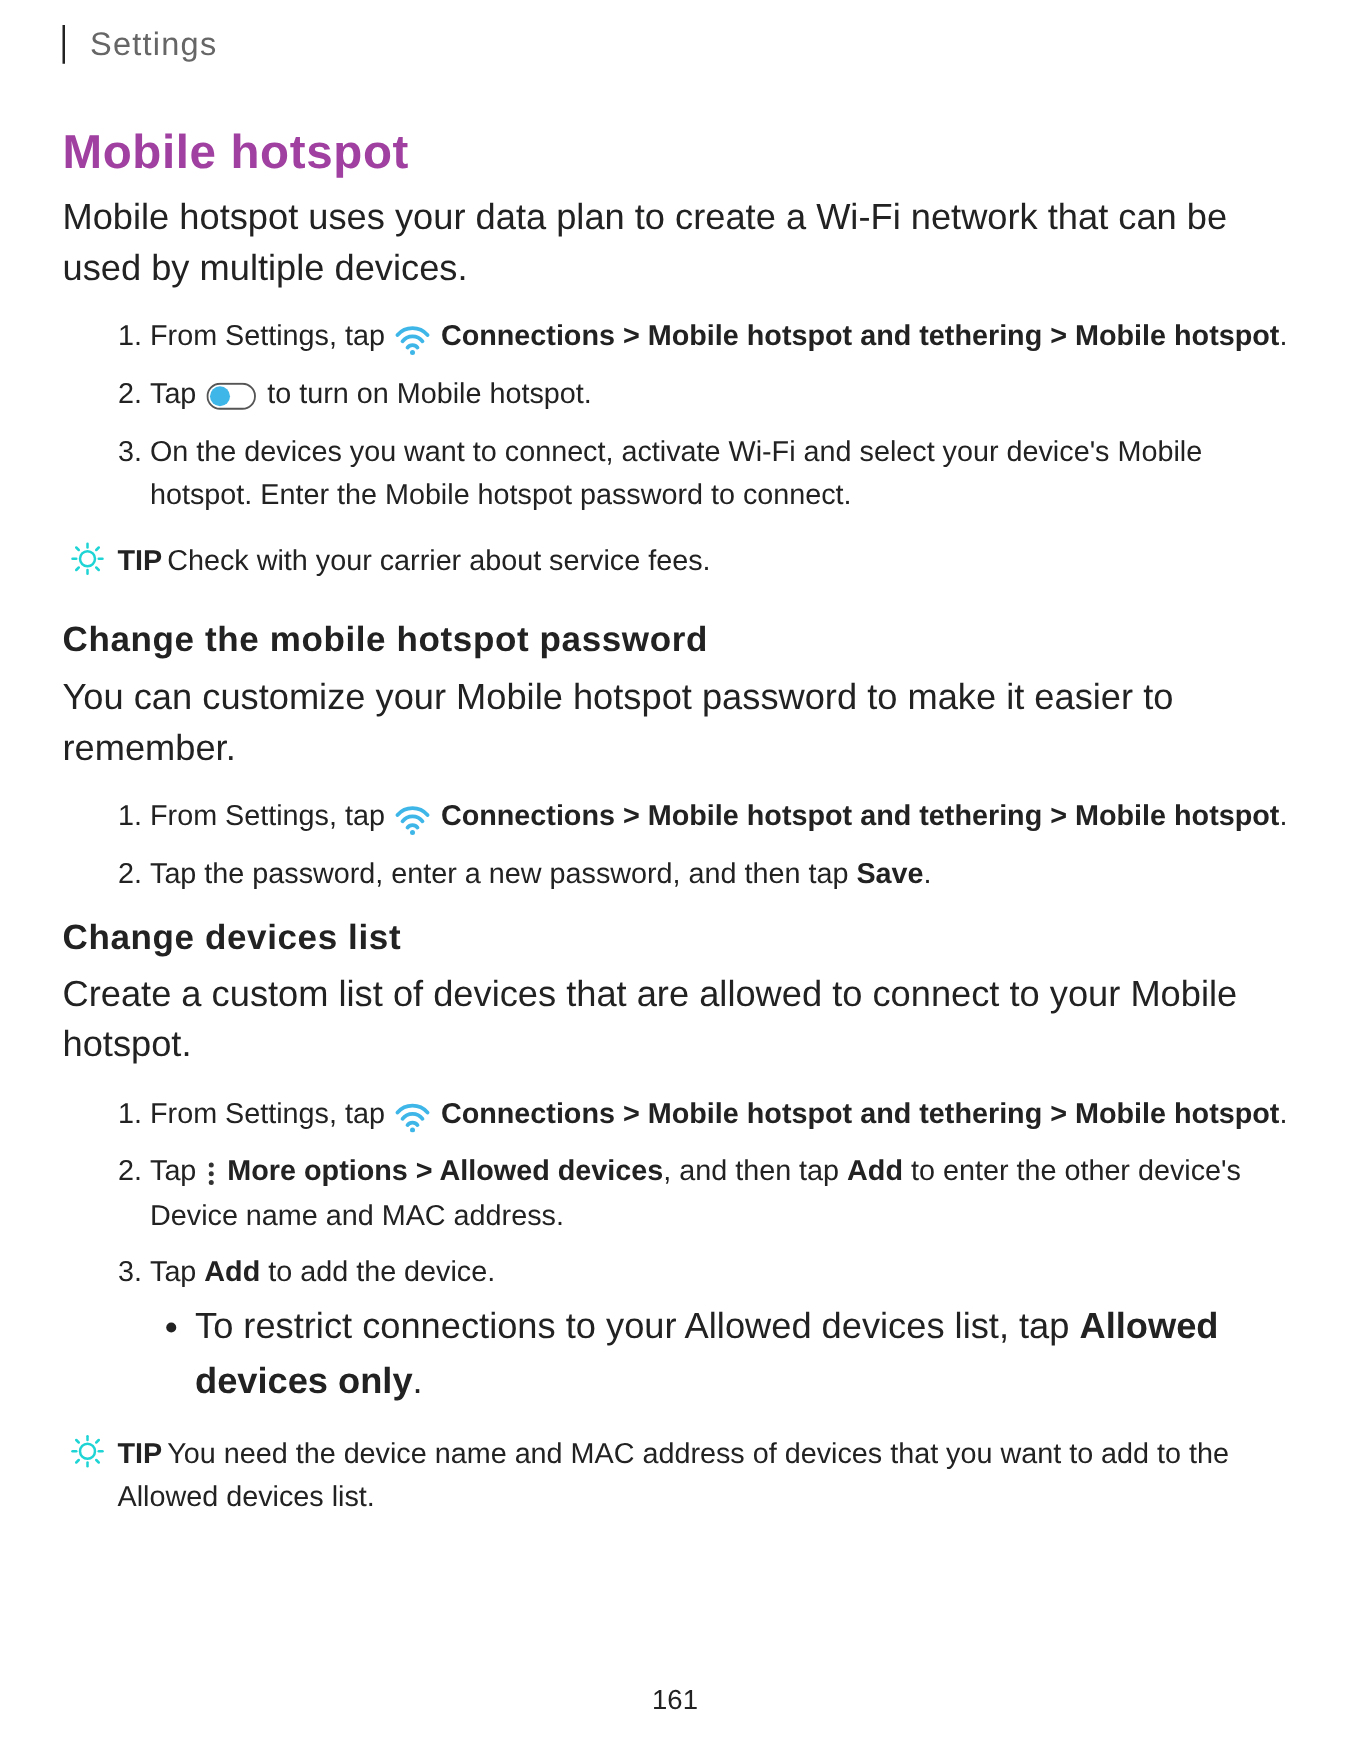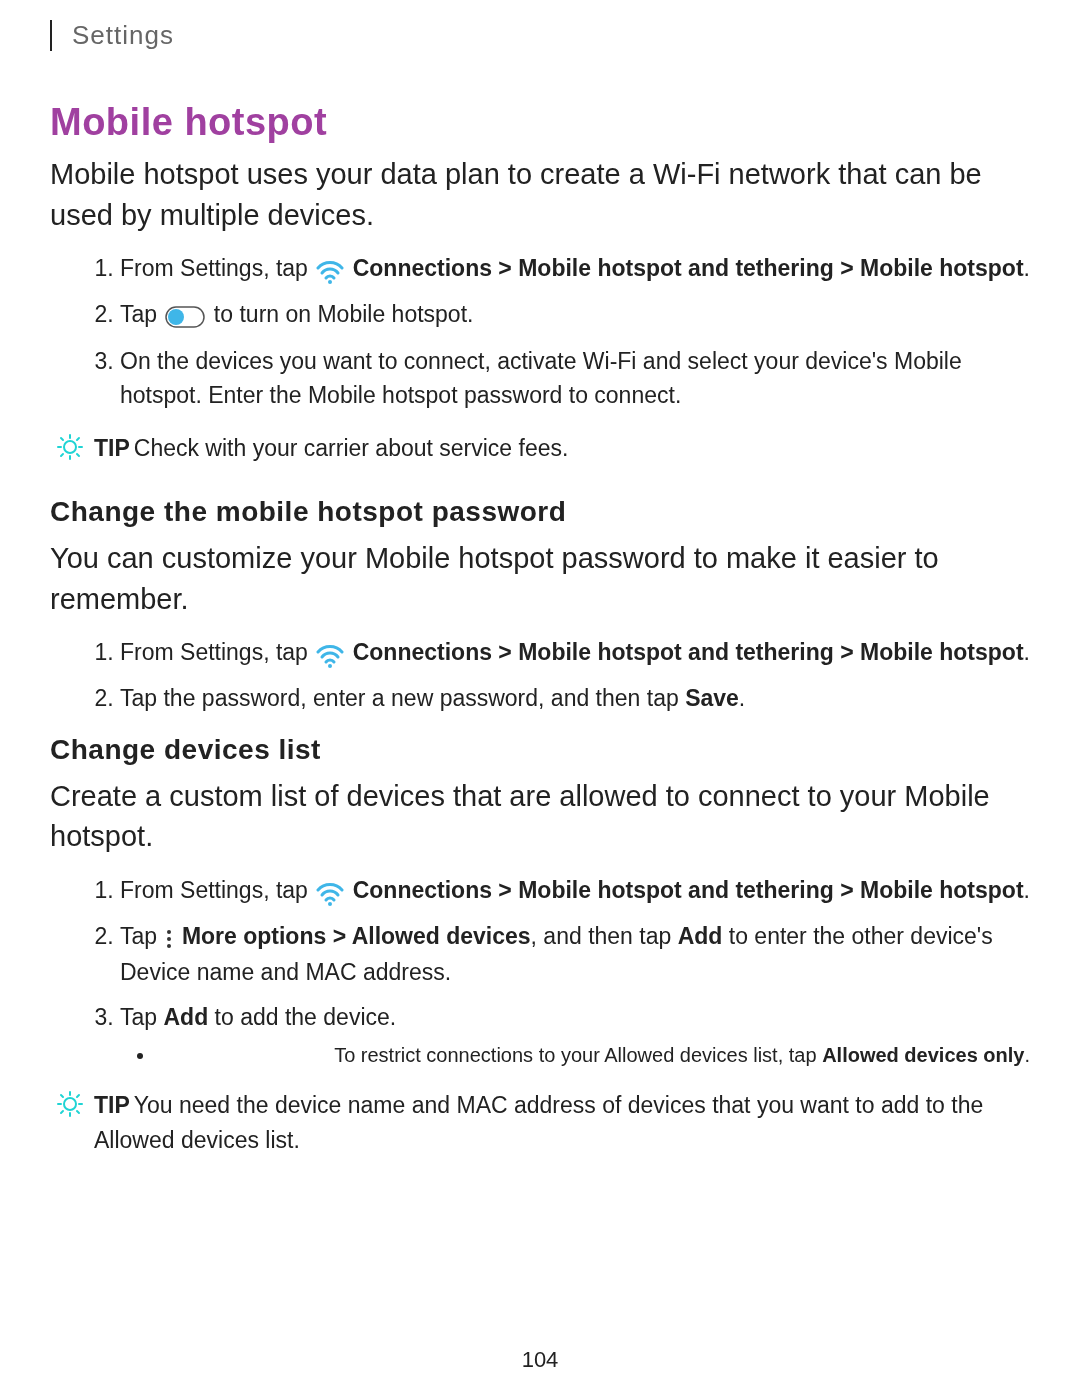--- a/index.html
+++ b/index.html
@@ -40,22 +40,21 @@
     margin-bottom: 18px;
   }
   ol li {
     margin-bottom: 10px;
     line-height: 1.5;
   }
   ul.bullets {
     list-style: disc;
     padding-left: 36px;
     margin-top: 6px;
-    font-size: 20px;
-    text-align: right;
+    font-size: 29px;
   }
   ul.bullets li { line-height: 1.5; }
   .bold { font-weight: 700; }
   .tip-row {
     display: flex;
     align-items: flex-start;
     gap: 10px;
     font-size: 23px;
     line-height: 1.5;
     margin: 6px 0 26px 6px;
@@ -190,13 +189,13 @@
           <line x1="23" y1="14" x2="26" y2="14"></line>
           <line x1="5" y1="5" x2="7" y2="7"></line>
           <line x1="21" y1="21" x2="23" y2="23"></line>
           <line x1="21" y1="7" x2="23" y2="5"></line>
           <line x1="5" y1="23" x2="7" y2="21"></line>
         </g>
       </svg></span>
   <div><span class="tip-label">TIP</span><span>You need the device name and MAC address of devices that you want to add to the Allowed devices list.</span></div>
 </div>
 
-<div class="page-number">104</div>
+<div class="page-number">161</div>
 
 </body></html>

